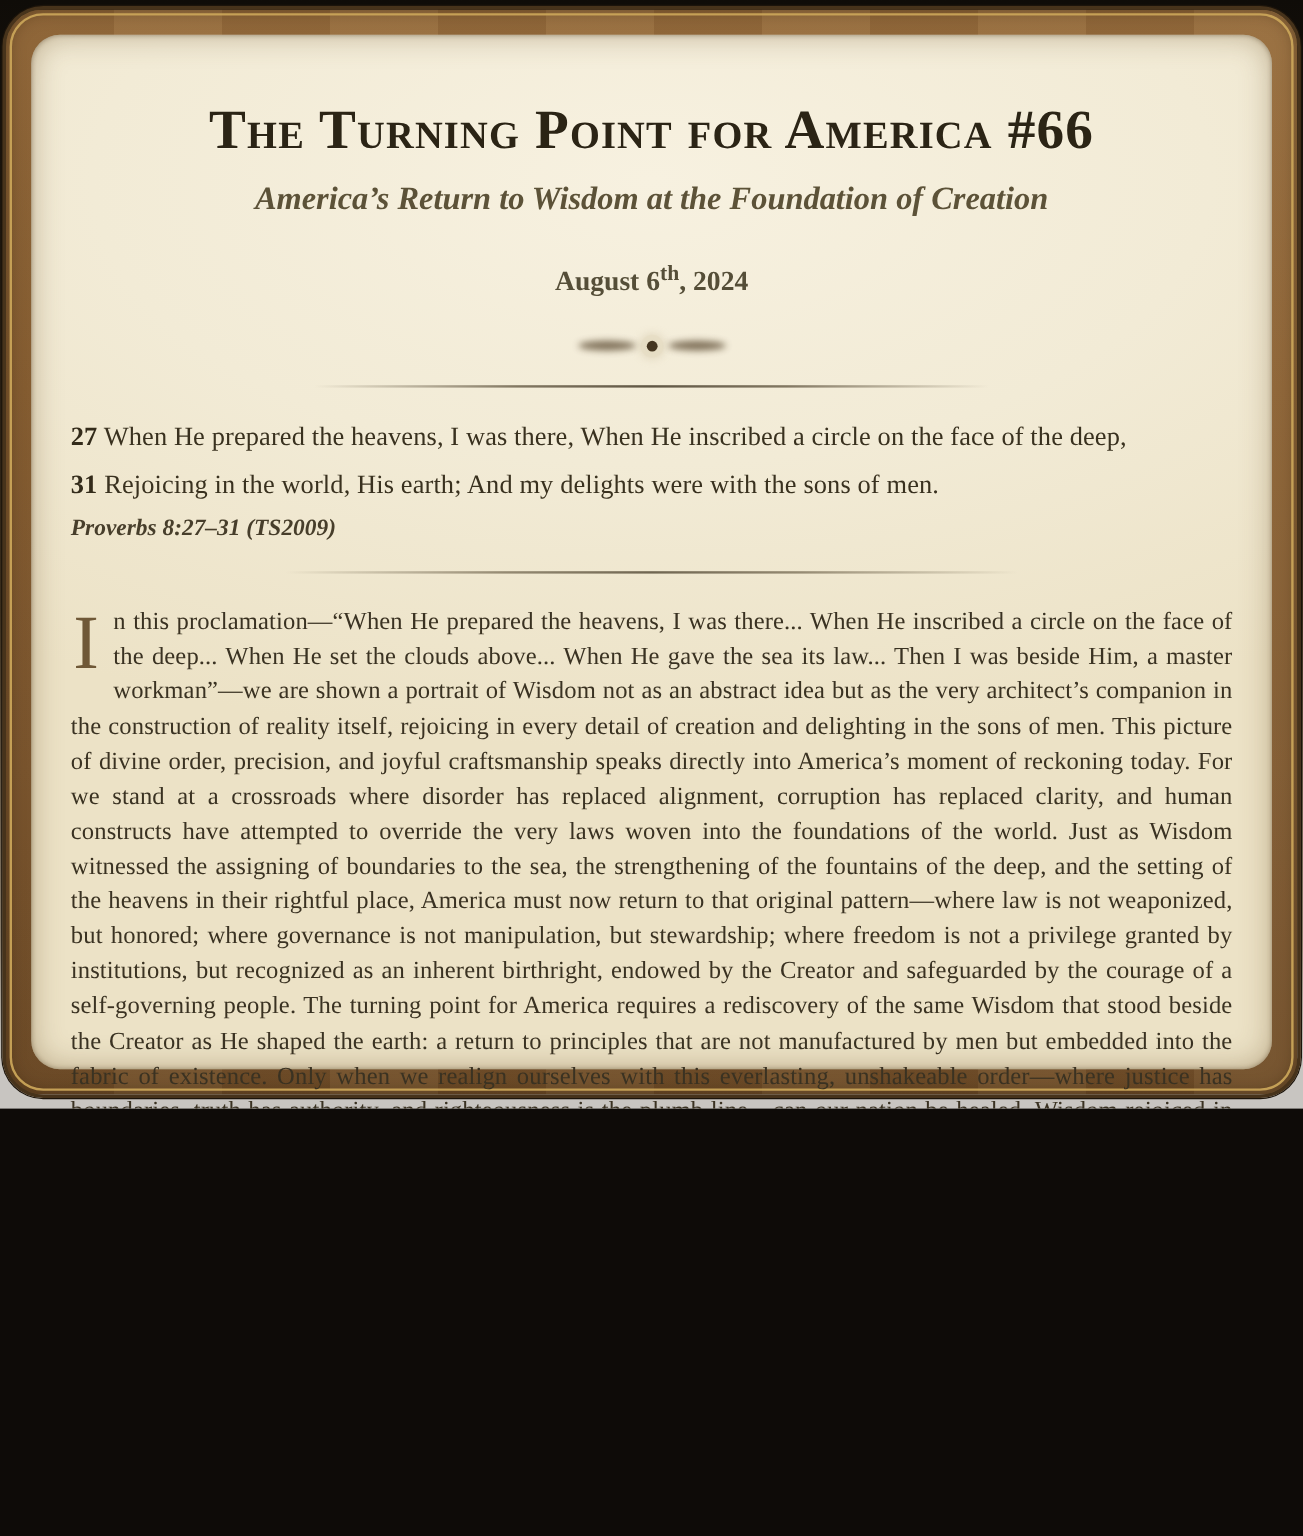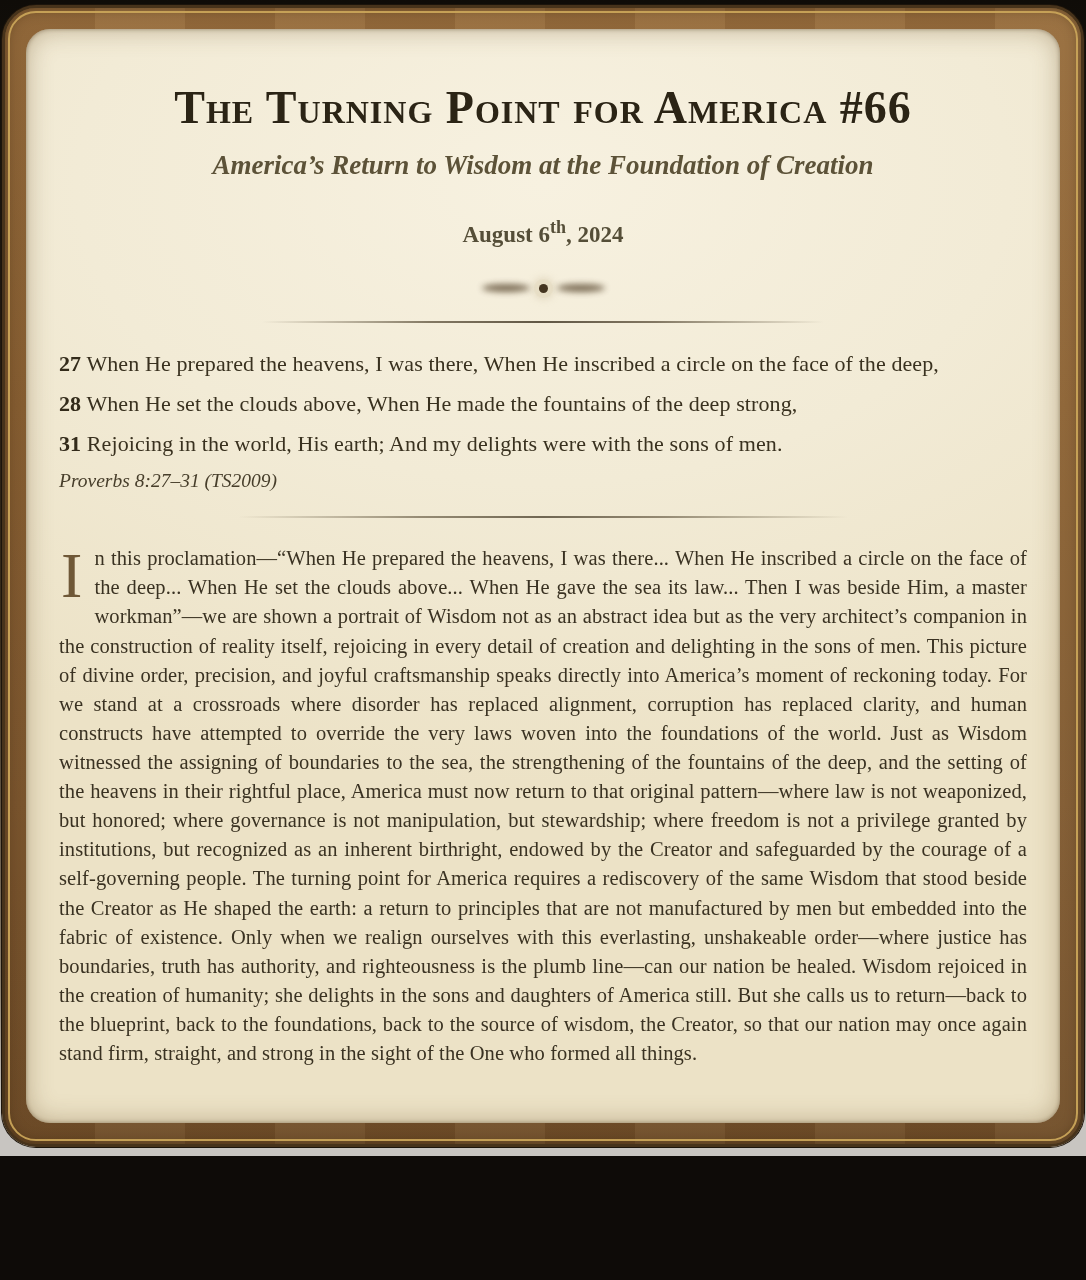--- a/index.html
+++ b/index.html
@@ -2,21 +2,21 @@
 <html><head>
 <meta charset="utf-8">
 <style>
   * { margin: 0; padding: 0; box-sizing: border-box; }
   html, body { background: #0e0b08; }
   body { font-family: "Liberation Serif", "DejaVu Serif", serif; }
 
   .page {
     position: relative;
     width: 1086px;
-    height: 1156px;
+    height: 924px;
     margin: 0 auto;
     overflow: hidden;
     background: linear-gradient(180deg, #0f0c08 0%, #231a10 30%, #3a2d1c 55%, #8a7d6b 85%, #c8c5c1 96%, #c8c5c1 100%);
   }
 
   .frame {
     position: absolute;
     left: 2px; right: 2px; top: 5px; bottom: 9px;
     border-radius: 34px;
     background:
@@ -115,21 +115,21 @@
     font-size: 22px;
     line-height: 1.5;
     color: #39311f;
     margin-bottom: 7px;
     letter-spacing: 0.1px;
   }
   .verse .vnum { font-weight: 700; color: #332b1a; }
   .reference {
     margin-top: 10px;
     font-style: italic;
-    font-weight: 400;
+    font-weight: 700;
     font-size: 19.5px;
     color: #473e2b;
   }
 
   
   .prose {
     margin-top: 26px;
     font-size: 20.5px;
     line-height: 1.42;
     text-align: justify;
@@ -163,21 +163,20 @@
       <div class="ornament">
         <span class="dash"></span>
         <span class="dot"></span>
         <span class="dash"></span>
       </div>
 
       <hr class="rule rule-1">
 
       <div class="scripture">
         <p class="verse"><span class="vnum">27</span><span> When He prepared the heavens, I was there, When He inscribed a circle on the face of the deep,</span></p>
-        <p class="verse"><span class="vnum">28</span><span> When He set the clouds above, When He made the fountains of the deep strong,</span></p>
         <p class="verse"><span class="vnum">31</span><span> Rejoicing in the world, His earth; And my delights were with the sons of men.</span></p>
         <p class="reference">Proverbs 8:27–31 (TS2009)</p>
       </div>
 
       <hr class="rule rule-2">
 
       <p class="prose"><span class="dropcap">I</span><span>n this proclamation—“When He prepared the heavens, I was there... When He inscribed a circle on the face of the deep... When He set the clouds above... When He gave the sea its law... Then I was beside Him, a master workman”—we are shown a portrait of Wisdom not as an abstract idea but as the very architect’s companion in the construction of reality itself, rejoicing in every detail of creation and delighting in the sons of men. This picture of divine order, precision, and joyful craftsmanship speaks directly into America’s moment of reckoning today. For we stand at a crossroads where disorder has replaced alignment, corruption has replaced clarity, and human constructs have attempted to override the very laws woven into the foundations of the world. Just as Wisdom witnessed the assigning of boundaries to the sea, the strengthening of the fountains of the deep, and the setting of the heavens in their rightful place, America must now return to that original pattern—where law is not weaponized, but honored; where governance is not manipulation, but stewardship; where freedom is not a privilege granted by institutions, but recognized as an inherent birthright, endowed by the Creator and safeguarded by the courage of a self-governing people. The turning point for America requires a rediscovery of the same Wisdom that stood beside the Creator as He shaped the earth: a return to principles that are not manufactured by men but embedded into the fabric of existence. Only when we realign ourselves with this everlasting, unshakeable order—where justice has boundaries, truth has authority, and righteousness is the plumb line—can our nation be healed. Wisdom rejoiced in the creation of humanity; she delights in the sons and daughters of America still. But she calls us to return—back to the blueprint, back to the foundations, back to the source of wisdom, the Creator, so that our nation may once again stand firm, straight, and strong in the sight of the One who formed all things.</span></p>
 
     </div>
   </div>

